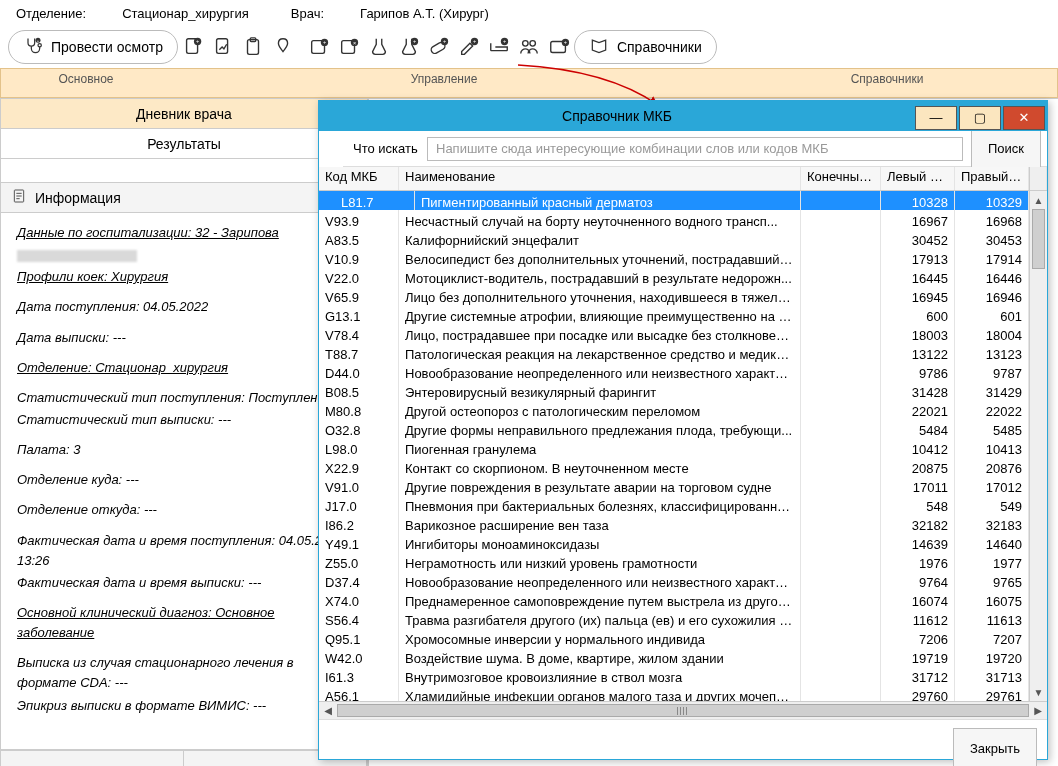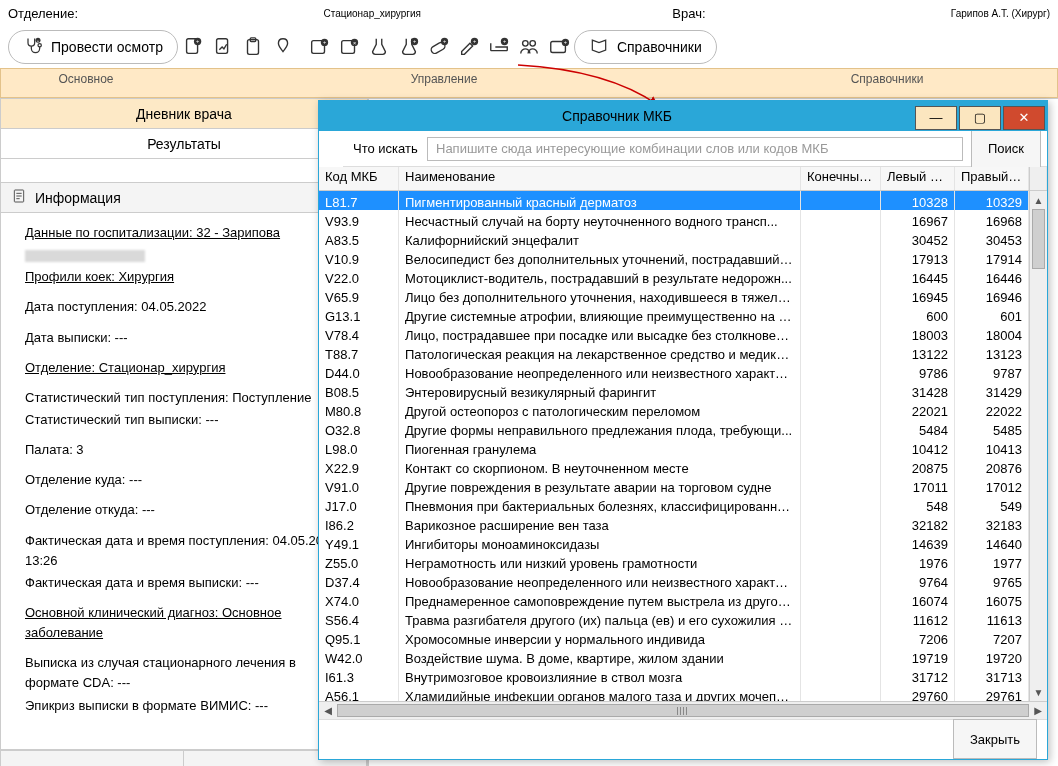--- a/index.html
+++ b/index.html
@@ -10,27 +10,26 @@
     color: #000;
     width: 1058px;
     height: 766px;
     overflow: hidden;
     position: relative;
   }
   
   .hdr1 {
     display: flex;
     align-items: center;
-    padding: 4px 8px;
-    gap: 12px;
+    padding: 4px 16px;
+    gap: 32px;
     height: 26px;
-    justify-content: space-between;
   }
   .hdr1 .lbl { font-size: 13px; }
-  .hdr1 .val { font-size: 10px; margin-left: 4px; }
+  .hdr1 .val { font-size: 13px; margin-left: 4px; }
   .toolbar-wrap {
     display: flex;
     align-items: center;
     padding: 2px 8px;
     height: 42px;
   }
   .pill {
     display: flex;
     align-items: center;
     border: 1px solid #bbb;
@@ -108,21 +107,21 @@
     border-top: none;
   }
   .info-body .u { text-decoration: underline; }
   .info-body .blur {
     display: inline-block;
     width: 120px; height: 12px;
     background: #d9d9d9;
     vertical-align: middle;
     filter: blur(1px);
   }
-  .info-body p { margin: 2px 12px; }
+  .info-body p { margin: 2px 4px; font-style: italic; }
   .info-body .sp { height: 6px; }
   .footer-bar {
     height: 24px;
     border: 1px solid #ccc;
     border-top: 1px solid #ccc;
     background: #f4f4f4;
     display: flex;
   }
   .footer-bar > div { flex:1; border-right:1px solid #ccc; }
   
@@ -222,21 +221,21 @@
     flex: 1;
     overflow: hidden;
     position: relative;
     font-size: 13px;
   }
   .trow {
     display: flex;
     height: 19px;
     line-height: 19px;
   }
-  .trow.sel { background: #1e90ff; color: #fff; }
+  .trow.sel { background: #1e90ff; color: #fff; padding-left: 16px; }
   .trow .c-kon { color: transparent; } 
   .hscroll {
     height: 18px;
     background: #efefef;
     border-top: 1px solid #ccc;
     display: flex;
     align-items: center;
     position: relative;
   }
   .hscroll .thumb {
@@ -267,23 +266,23 @@
   }
   .vscroll .arrow {
     position:absolute; left:0; right:0; height:18px;
     display:flex; align-items:center; justify-content:center;
     font-size:10px; color:#555;
   }
   .vscroll .arrow.t{top:0;} .vscroll .arrow.b{bottom:0;}
   .modal-footer {
     height: 40px;
     display: flex;
-    align-items: flex-end;
+    align-items: flex-start;
     justify-content: flex-end;
-    padding: 0 10px;
+    padding: 8px 10px;
     border-top: 1px solid #ddd;
   }
   
   .anno-arrow {
     position: absolute;
     left: 508px;
     top: 60px;
     pointer-events: none;
   }
 </style>

